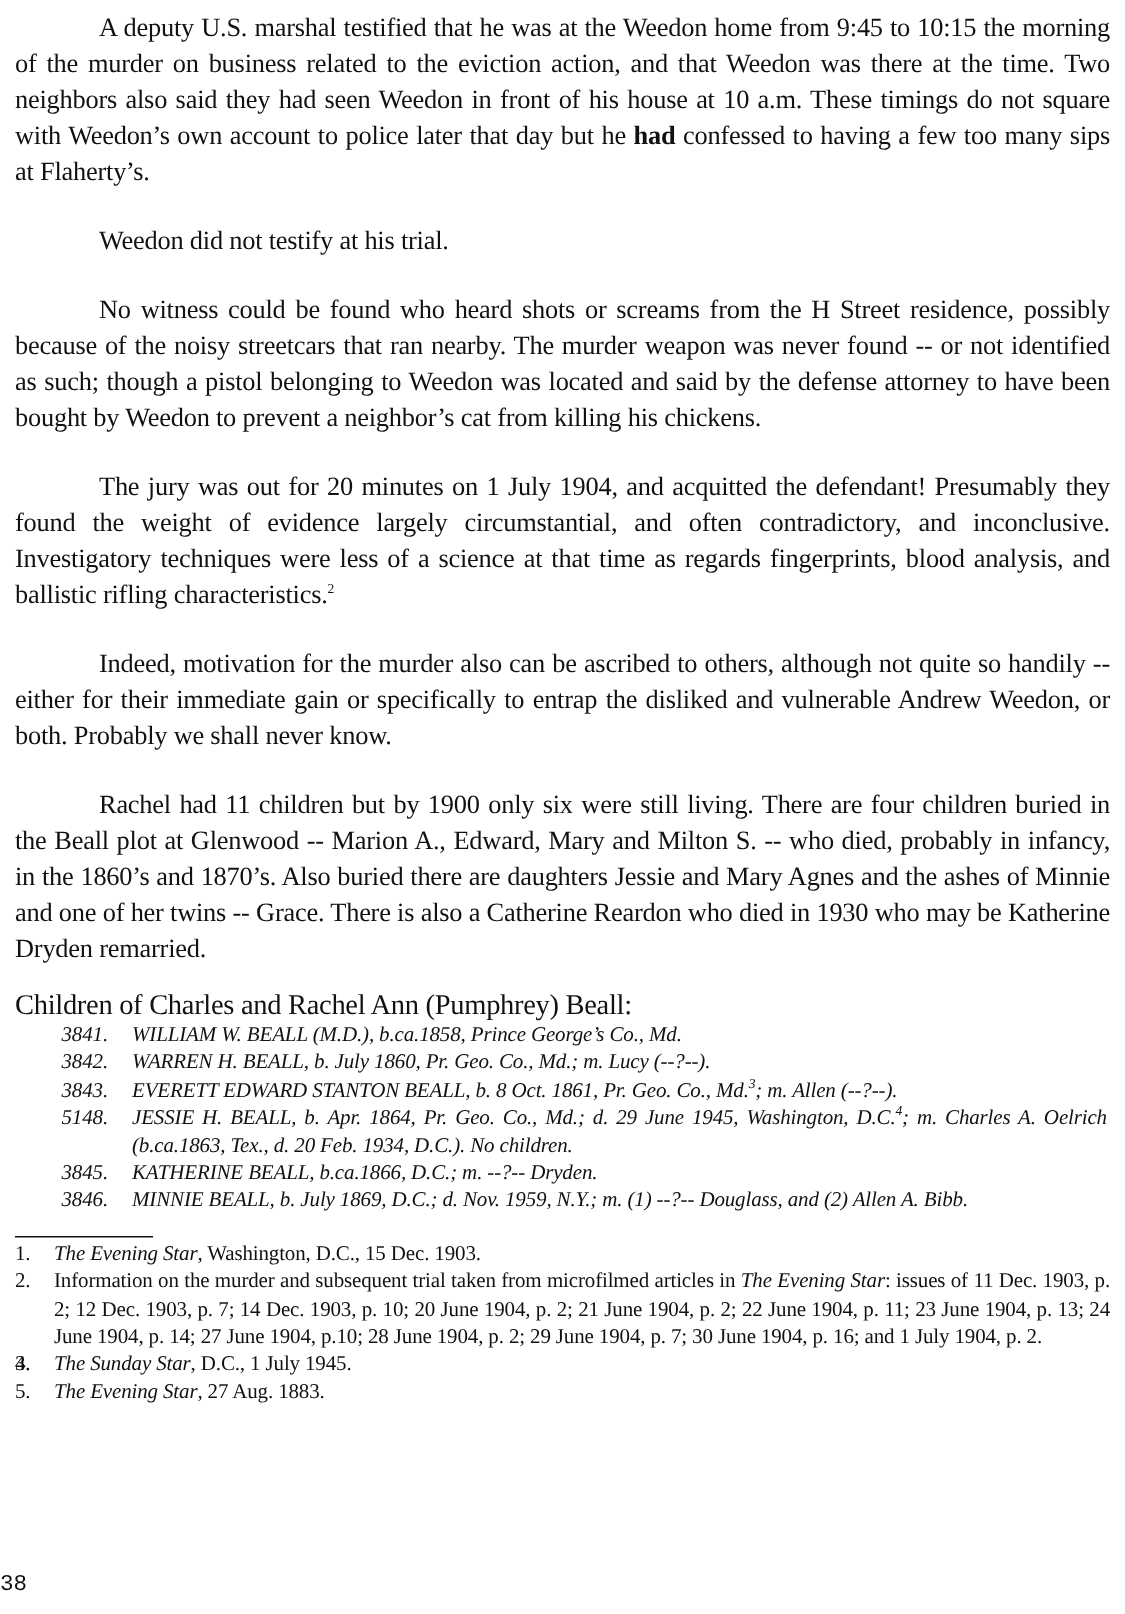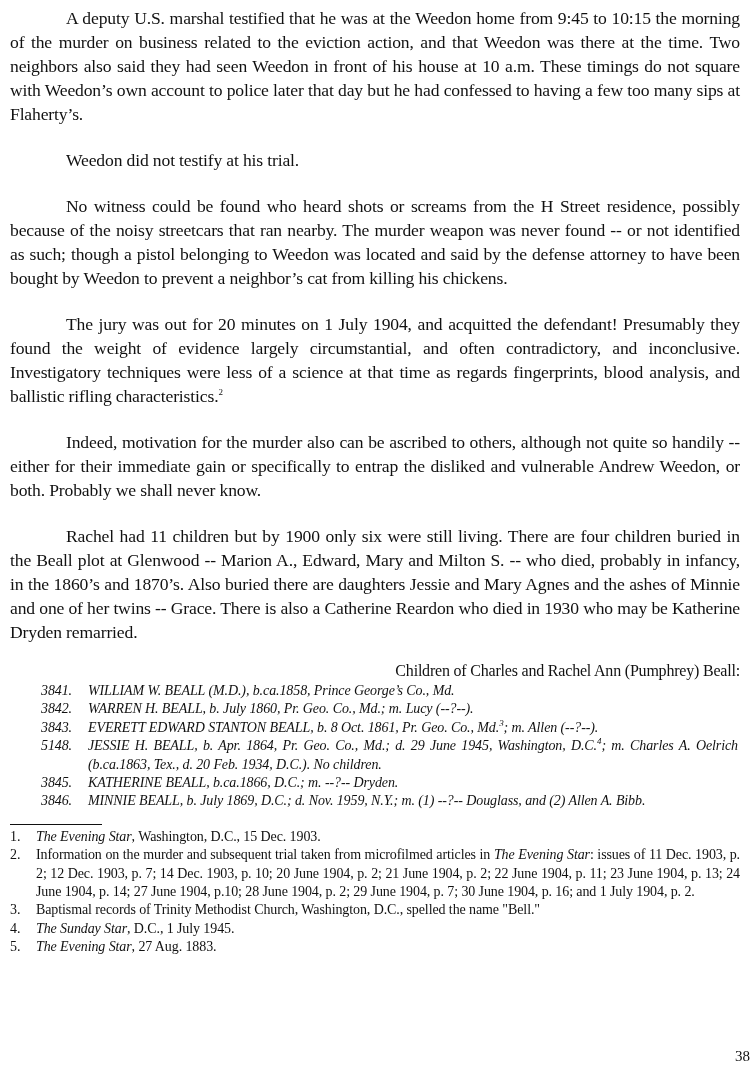--- a/index.html
+++ b/index.html
@@ -7,38 +7,38 @@
       width: 750px; height: 1076px; position: relative; overflow: hidden;
       font-family: "Liberation Serif", "DejaVu Serif", serif;
       color: #111111;
     }
     .page { position: absolute; left: 10px; top: 6px; width: 730px; }
     .para {
       font-size: 17.6px; line-height: 24px; text-align: justify;
       text-indent: 56px; margin: 0 0 22px 0;
       letter-spacing: -0.15px;
     }
-    .para b { font-weight: normal; }
+    .para b { font-weight: bold; }
     sup { font-size: 9px; line-height: 0; vertical-align: super; }
-    .children-heading { font-size: 16px; line-height: 22px; margin: 0; text-indent: 0; letter-spacing: -0.2px; text-align: right;}
+    .children-heading { font-size: 19px; line-height: 22px; margin: 0; text-indent: 0; letter-spacing: -0.2px;}
     .child-list { margin: 0; padding: 0; list-style: none; }
     .child {
       position: relative; padding-left: 78px; font-size: 14px; line-height: 18.4px;
       text-align: justify; padding-right: 2px; letter-spacing: -0.1px; font-style: italic;
     }
     .child .num { position: absolute; left: 31px; top: 0; }
     .rule { width: 92px; border-top: 1px solid #111; margin: 13px 0 3px 0; }
     .fn-list { margin: 0; padding: 0; list-style: none; }
     .fn {
       position: relative; padding-left: 26px; font-size: 14px; line-height: 18.4px;
       text-align: justify; letter-spacing: -0.1px;
     }
     .fn .num { position: absolute; left: 0; top: 0; }
     .fn i { }
-    .page-number { position: absolute; top: 1048px; left: 0; width: 750px; text-align: right; font-size: 15px; }
+    .page-number { position: absolute; top: 1048px; left: 0; width: 750px; text-align: left; font-size: 15px; font-family: Liberation Mono, monospace; }
   </style>
 </head>
 <body>
 
 <div class="page">
 
   <p class="para"><span>A deputy U.S. marshal testified that he was at the Weedon home from 9:45 to 10:15 the morning of the murder on business related to the eviction action, and that Weedon was there at the time.  Two neighbors also said they had seen Weedon in front of his house at 10 a.m.  These timings do not square with Weedon’s own account to police later that day but he </span><b>had</b><span> confessed to having a few too many sips at Flaherty’s.</span></p>
 
   <p class="para">Weedon did not testify at his trial.</p>
 
@@ -85,21 +85,20 @@
     <li class="fn">
       <span class="num">1.</span>
       <i>The Evening Star</i><span>, Washington, D.C., 15 Dec. 1903.</span>
     </li>
     <li class="fn">
       <span class="num">2.</span>
       <span>Information on the murder and subsequent trial taken from microfilmed articles in </span><i>The Evening Star</i><span>: issues of 11 Dec. 1903, p. 2; 12 Dec. 1903, p. 7; 14 Dec. 1903, p. 10; 20 June 1904, p. 2; 21 June 1904, p. 2; 22 June 1904, p. 11; 23 June 1904, p. 13; 24 June 1904, p. 14; 27 June 1904, p.10; 28 June 1904, p. 2; 29 June 1904, p. 7; 30 June 1904, p. 16; and 1 July 1904, p. 2.</span>
     </li>
     <li class="fn">
       <span class="num">3.</span>
-      <span>Baptismal records of Trinity Methodist Church, Washington, D.C., spelled the name "Bell."</span>
     </li>
     <li class="fn">
       <span class="num">4.</span>
       <i>The Sunday Star</i><span>, D.C., 1 July 1945.</span>
     </li>
     <li class="fn">
       <span class="num">5.</span>
       <i>The Evening Star</i><span>, 27 Aug. 1883.</span>
     </li>
   </ul>

